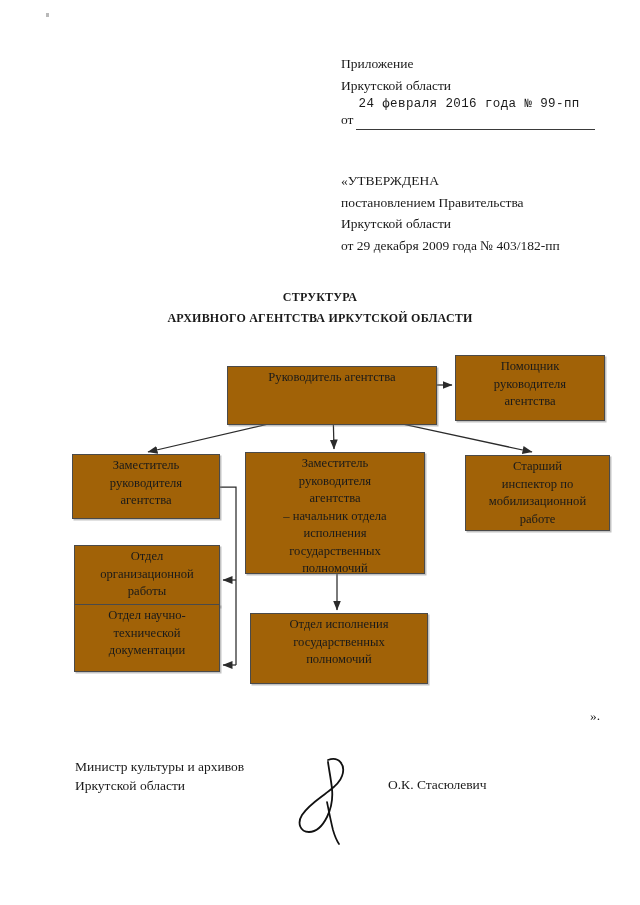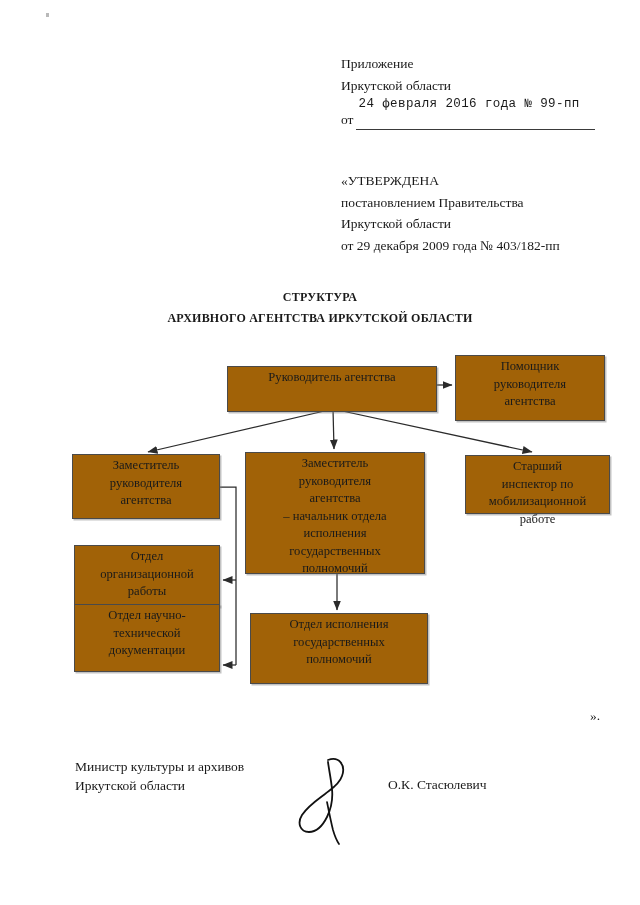--- a/index.html
+++ b/index.html
@@ -96,25 +96,25 @@
     box-shadow: 1.5px 1.5px 0 rgba(120,120,120,0.45);
     display: flex;
     justify-content: center;
     text-align: center;
     font-size: 12.6px;
     line-height: 17.5px;
     padding: 2px 4px;
   }
   .node span { display: block; }
 
-  #node-head      { left: 227px; top: 366px; width: 210px; height: 46px; }
+  #node-head      { left: 227px; top: 366px; width: 210px; height: 59px; }
   #node-assistant { left: 455px; top: 355px; width: 150px; height: 66px; }
   #node-deputy    { left: 72px;  top: 454px; width: 148px; height: 65px; }
   #node-deputy-head { left: 245px; top: 452px; width: 180px; height: 122px; }
-  #node-inspector { left: 465px; top: 455px; width: 145px; height: 59px; }
+  #node-inspector { left: 465px; top: 455px; width: 145px; height: 76px; }
   #node-org       { left: 74px;  top: 545px; width: 146px; height: 62px; }
   #node-doc       { left: 74px;  top: 604px; width: 146px; height: 68px; }
   #node-exec      { left: 250px; top: 613px; width: 178px; height: 71px; }
 
   
   #closing-quote {
     position: absolute;
     left: 590px;
     top: 708px;
     font-size: 13.5px;

